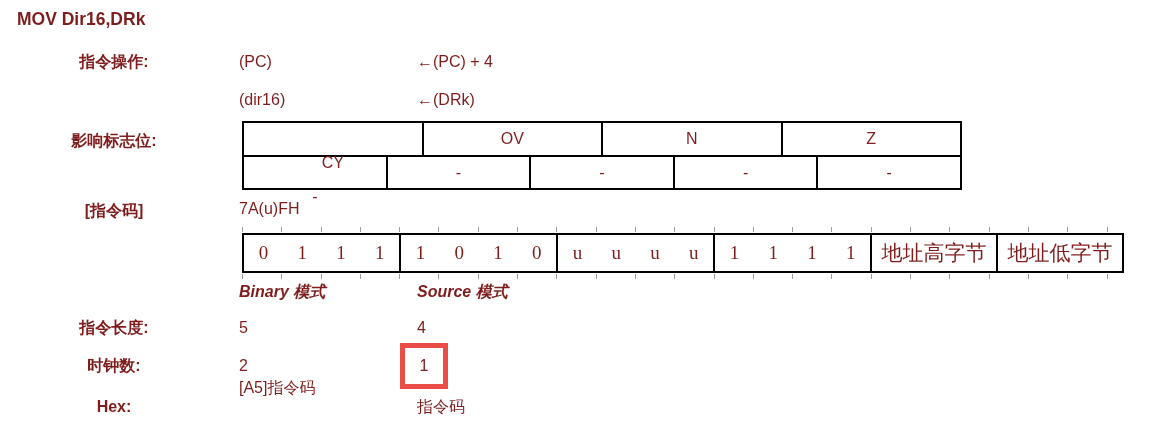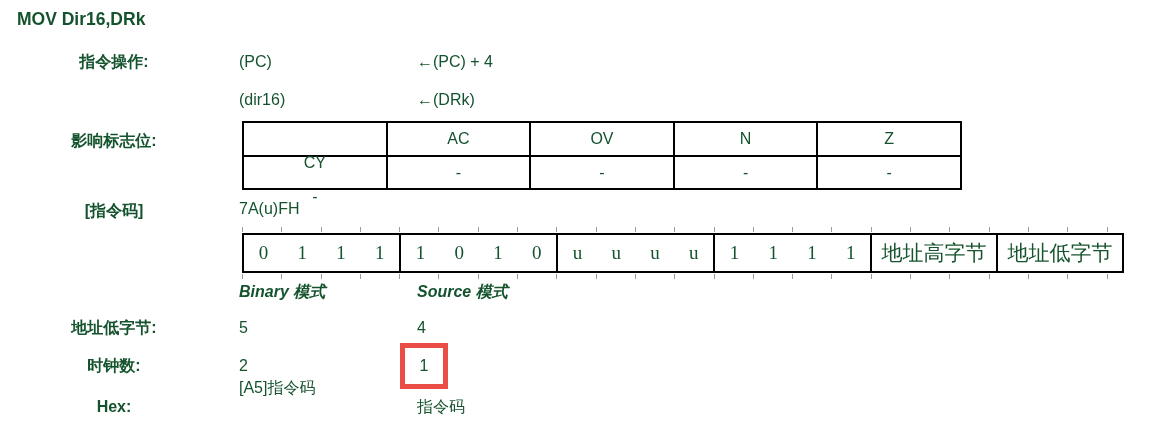--- a/index.html
+++ b/index.html
@@ -1,18 +1,18 @@
 <!DOCTYPE html>
 <html><head>
 <meta charset="utf-8">
 <style>
   html,body{margin:0;padding:0;background:#fff;}
   #canvas{
     position:relative;width:1164px;height:426px;background:#fff;
-    font-family:"Liberation Sans","DejaVu Sans",sans-serif;color:#14532d;
+    font-family:"Liberation Sans","DejaVu Sans",sans-serif;color:#7f1d1d;
     overflow:hidden;
   }
   .abs{position:absolute;line-height:20px;white-space:nowrap;}
   .title{left:17px;top:9px;font-size:17.5px;font-weight:700;}
   .lbl{left:0;width:228px;text-align:center;font-weight:700;font-size:16px;}
   .val{font-size:16px;font-weight:400;}
   .c1{left:239px;}
   .c2{left:417px;}
   .bold{font-weight:700;font-style:italic;}
   .serif{font-family:"Liberation Serif","DejaVu Serif",serif;}
@@ -55,21 +55,20 @@
   <div class="abs lbl" style="top:52px">指令操作:</div>
   <div class="abs val c1" style="top:52px">(PC)</div>
   <div class="abs val c2" style="top:52px">←(PC) + 4</div>
   <div class="abs val c1" style="top:90px">(dir16)</div>
   <div class="abs val c2" style="top:90px">←(DRk)</div>
 
   <div class="abs lbl" style="top:131px">影响标志位:</div>
   <div class="abs flags">
     <div class="frow hdr">
       <div class="fcell">CY</div>
-      <div class="fcell">AC</div>
       <div class="fcell">OV</div>
       <div class="fcell">N</div>
       <div class="fcell">Z</div>
     </div>
     <div class="frow">
       <div class="fcell">-</div>
       <div class="fcell">-</div>
       <div class="fcell">-</div>
       <div class="fcell">-</div>
       <div class="fcell">-</div>
@@ -106,21 +105,21 @@
       <div class="bit">1</div>
     </div>
     <div class="byte">地址高字节</div>
     <div class="byte">地址低字节</div>
   </div>
   <div class="abs tickstrip ticks-bottom"></div>
 
   <div class="abs val c1 bold" style="top:282px">Binary 模式</div>
   <div class="abs val c2 bold" style="top:282px">Source 模式</div>
 
-  <div class="abs lbl" style="top:318px">地址低字节:</div>
+  <div class="abs lbl" style="top:318px">指令长度:</div>
   <div class="abs val c1" style="top:318px">5</div>
   <div class="abs val c2" style="top:318px">4</div>
 
   <div class="abs lbl" style="top:356px">时钟数:</div>
   <div class="abs val c1" style="top:356px">2</div>
   <div class="abs hlbox" style="border-color: rgb(234, 76, 70);">
     <span>1</span>
   </div>
 
   <div class="abs lbl" style="top:397px">Hex:</div>

